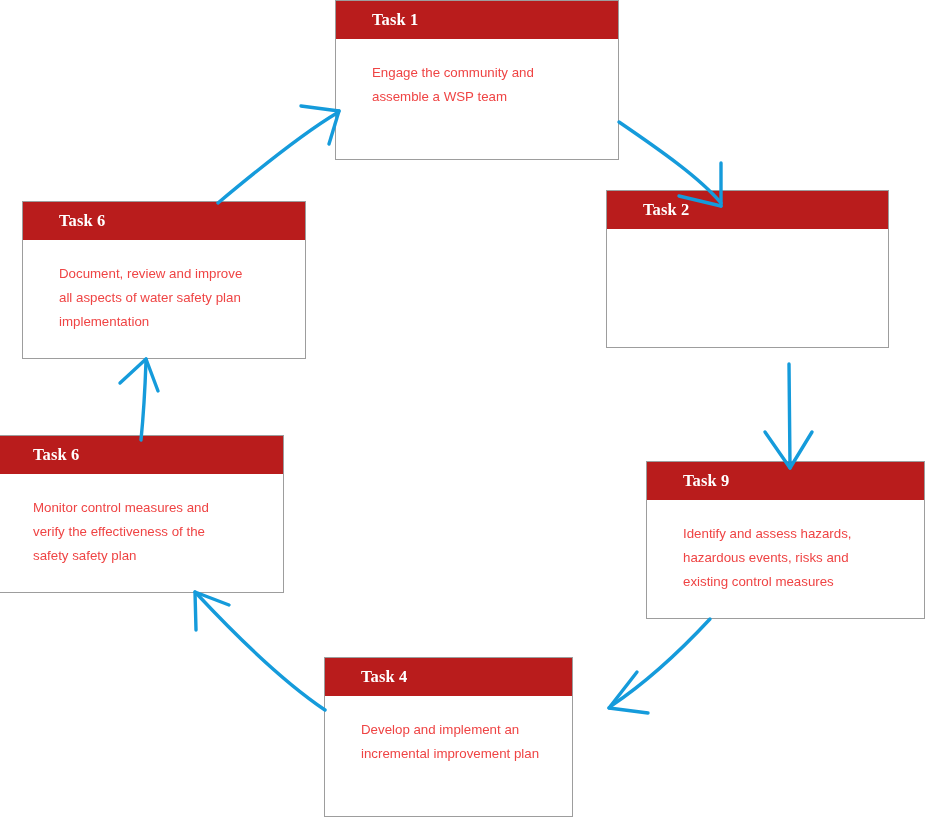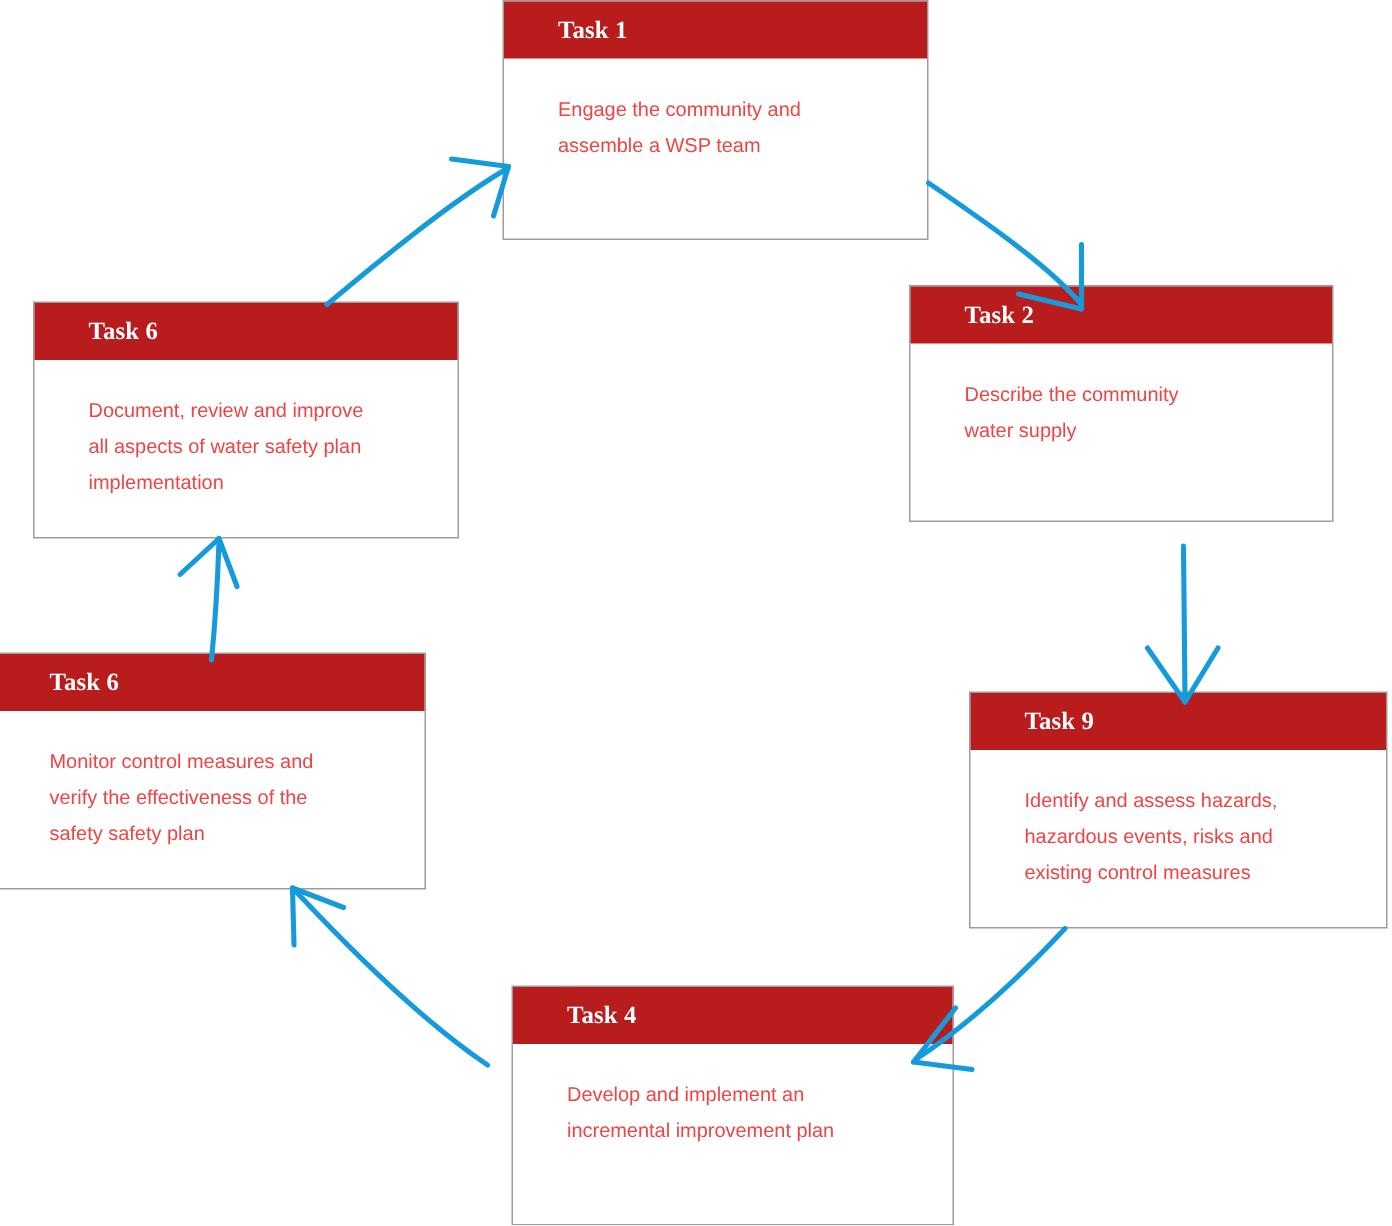--- a/index.html
+++ b/index.html
@@ -112,38 +112,34 @@
     <div class="task-body">
       <div class="task-desc">Engage the community and
 assemble a WSP team</div>
     </div>
   </div>
 
   <div class="task-box" style="left:606px; top:190px; width:283px; height:158px;">
     <div class="task-header">
       <span class="task-title">Task 2</span>
     </div>
-    <div class="task-body">
-      <div class="task-desc">Describe the community
-water supply</div>
-    </div>
   </div>
 
   <div class="task-box" style="left:646px; top:461px; width:279px; height:158px;">
     <div class="task-header">
       <span class="task-title">Task 9</span>
     </div>
     <div class="task-body">
       <div class="task-desc">Identify and assess hazards,
 hazardous events, risks and
 existing control measures</div>
     </div>
   </div>
 
-  <div class="task-box" style="left:341px; top:657px; width:295px; height:160px;">
+  <div class="task-box" style="left:324px; top:657px; width:249px; height:160px;">
     <div class="task-header">
       <span class="task-title">Task 4</span>
     </div>
     <div class="task-body">
       <div class="task-desc">Develop and implement an
 incremental improvement plan</div>
     </div>
   </div>
 
   <div class="task-box pad-sm" style="left:-4px; top:435px; width:288px; height:158px;">

